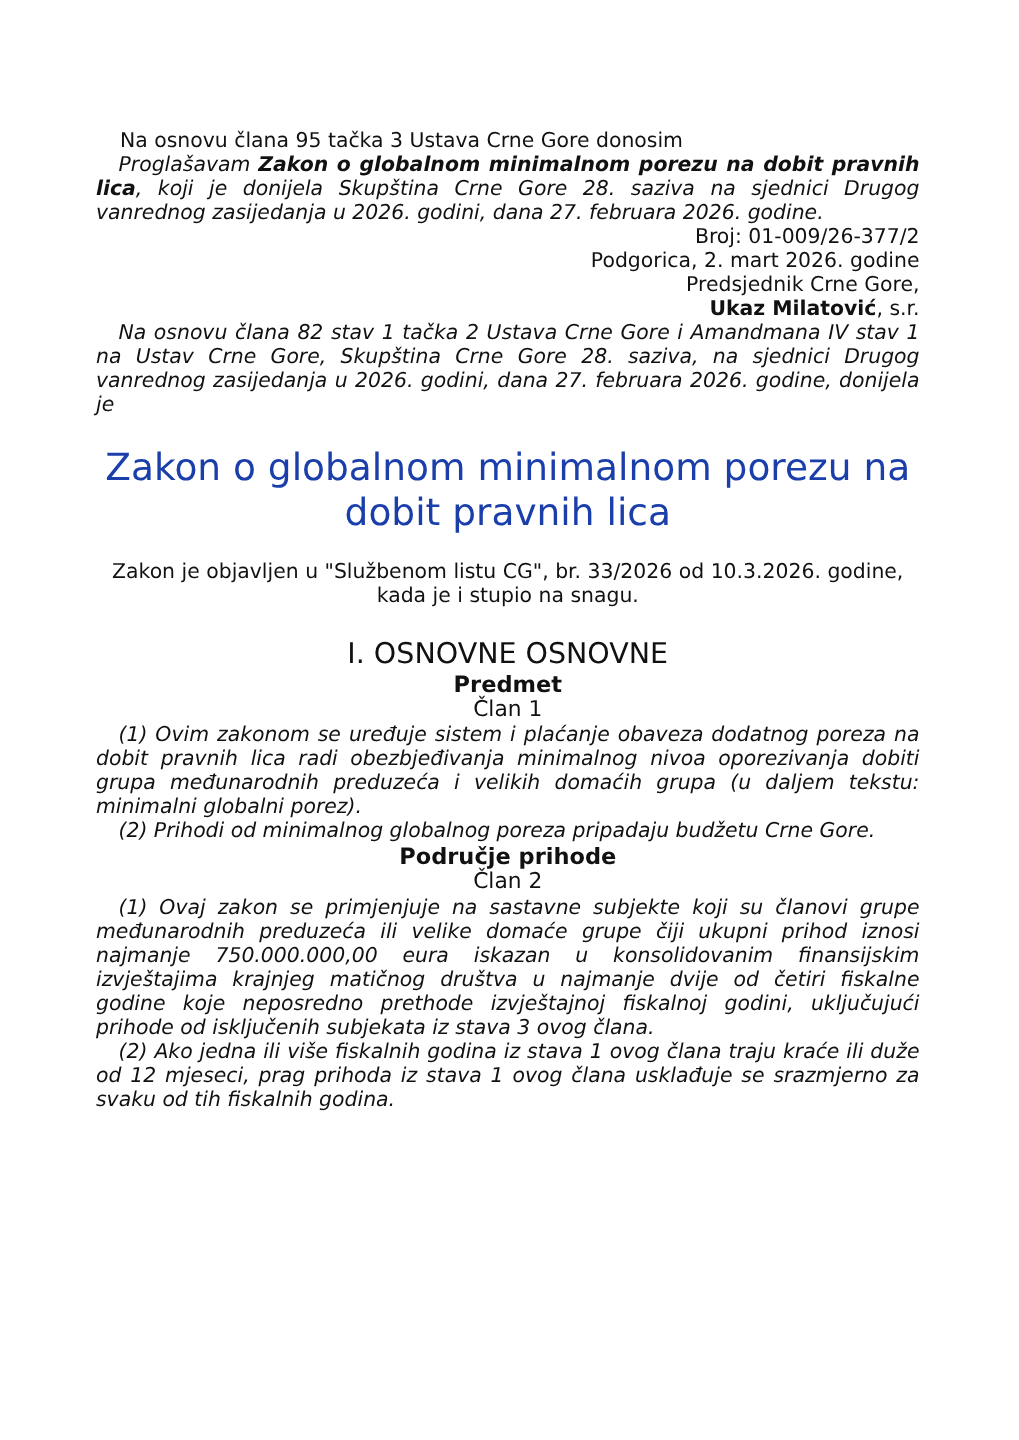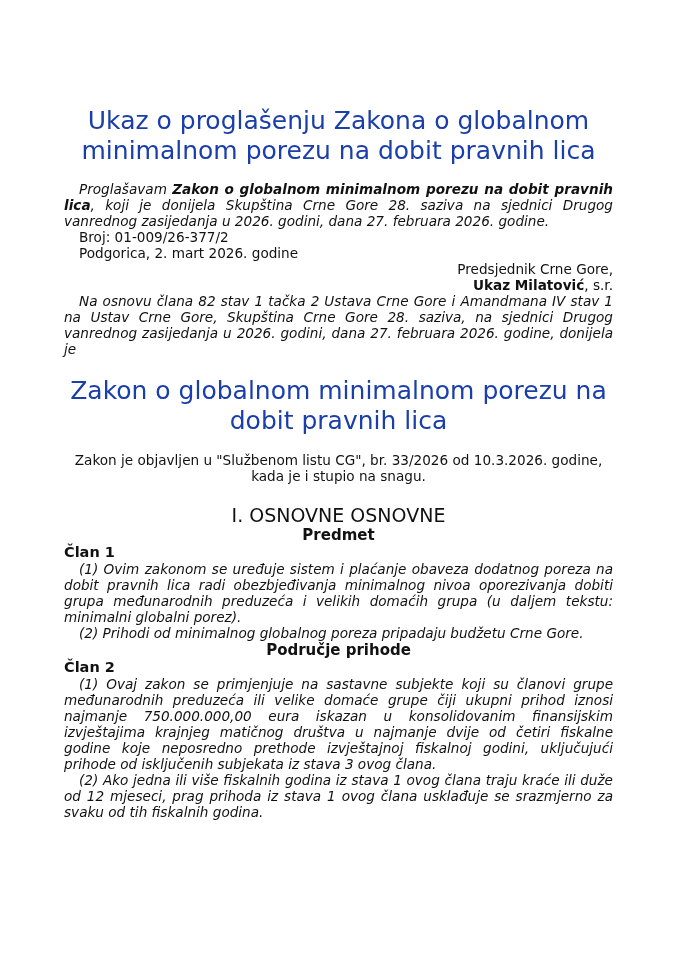--- a/index.html
+++ b/index.html
@@ -2,52 +2,52 @@
 <html><head>
   <meta charset="utf-8">
   <style>
     html, body { margin: 0; padding: 0; background: #ffffff; }
     body {
       width: 679px; height: 960px; overflow: hidden; position: relative;
       font-family: "DejaVu Sans", sans-serif; color: #111111;
     }
     .page { position: absolute; left: 64px; top: 86px; width: 549px; }
     p { margin: 0; font-size: 13.6px; line-height: 16px; }
-    .indent { text-indent: 15px; }
+    .indent { text-indent: 15px; text-align: right; }
     .justify { text-align: justify; font-style: italic; }
     .right { text-align: right; }
     .preamble { text-indent: 16px; }
     h1.title {
       margin: 0; font-weight: normal; color: #1a3eaa; text-align: center;
       font-size: 25px; line-height: 30px; font-family: "DejaVu Sans", sans-serif;
     }
     #ukaz-title { margin-top: 20px; margin-bottom: 15px; }
     #law-title { margin-top: 19px; margin-bottom: 16px; }
     .published { font-size: 13.6px; line-height: 16px; text-align: center; margin-bottom: 20px; }
     h2.section {
       margin: 0; font-weight: normal; text-align: center; font-size: 19px; line-height: 22px;
       font-family: "DejaVu Sans", sans-serif;
     }
     h3.article-name {
       margin: 0; font-weight: bold; text-align: center; font-size: 15px; line-height: 18px;
       font-family: "DejaVu Sans", sans-serif;
     }
     h4.article-num {
-      margin: 0; font-weight: bold; text-align: left; font-size: 14.5px; line-height: 17px;
+      margin: 0; font-weight: normal; text-align: center; font-size: 14.5px; line-height: 17px;
       font-family: "DejaVu Sans", sans-serif;
     }
     b { font-weight: bold; }
   </style>
 </head>
 <body>
 
 <div class="page">
 
+  <p class="preamble">Na osnovu člana 95 tačka 3 Ustava Crne Gore donosim</p>
 
-  <h1 class="title" id="ukaz-title">Ukaz o proglašenju Zakona o globalnom minimalnom porezu na dobit pravnih lica</h1>
 
   <p class="indent justify"><span>Proglašavam </span><b>Zakon o globalnom minimalnom porezu na dobit pravnih lica</b><span>, koji je donijela Skupština Crne Gore 28. saziva na sjednici Drugog vanrednog zasijedanja u 2026. godini, dana 27. februara 2026. godine.</span></p>
   <p class="indent">Broj: 01-009/26-377/2</p>
   <p class="indent">Podgorica, 2. mart 2026. godine</p>
   <p class="right">Predsjednik Crne Gore,</p>
   <p class="right"><b>Ukaz Milatović</b><span>, s.r.</span></p>
 
   <p class="indent justify">Na osnovu člana 82 stav 1 tačka 2 Ustava Crne Gore i Amandmana IV stav 1 na Ustav Crne Gore, Skupština Crne Gore 28. saziva, na sjednici Drugog vanrednog zasijedanja u 2026. godini, dana 27. februara 2026. godine, donijela je</p>
 
   <h1 class="title" id="law-title">Zakon o globalnom minimalnom porezu na dobit pravnih lica</h1>

